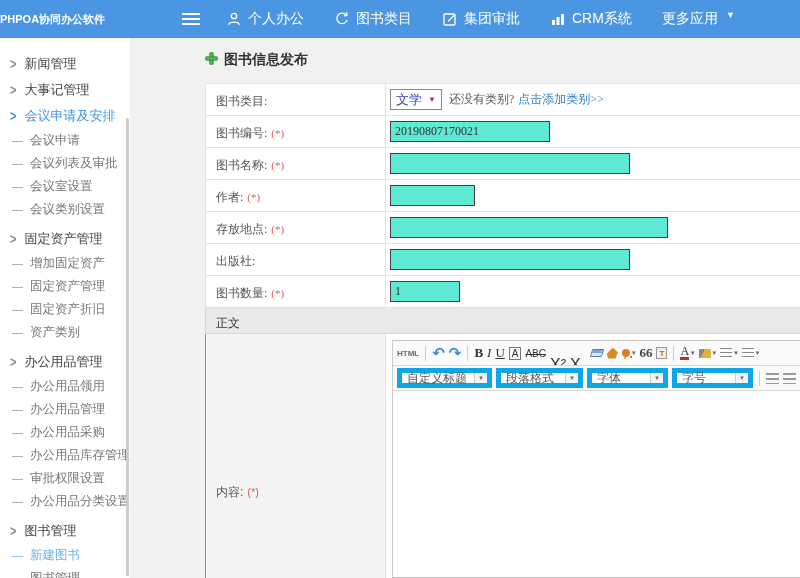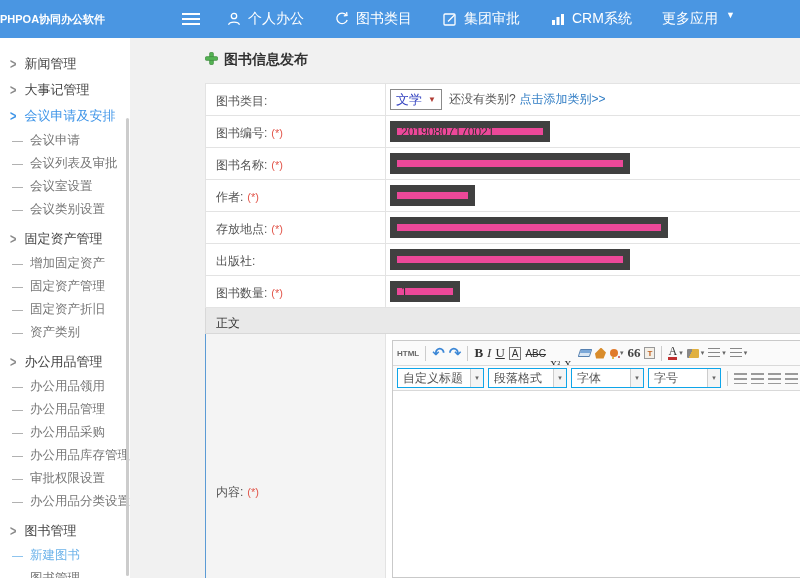--- a/index.html
+++ b/index.html
@@ -30,26 +30,26 @@
   .sc.active { color:#6db3ea; }
   .sc.active .dash { color:#6db3ea; }
   .side-scrollbar { position:absolute; right:1px; top:80px; bottom:2px; width:3px; background:#ccc; border-radius:2px; }
 
   
   .title-row { display:flex; align-items:center; gap:6px; margin-bottom:13px; height:20px; }
   .page-title { font-size:14px; font-weight:bold; color:#333; }
 
   
   .ftable { width:100%; }
-  .frow { display:flex; background:#fff; border-bottom:1px solid #e3e3e3; border-left:1px solid #e3e3e3; height:32px; }
+  .frow { display:flex; background:#fff; border-bottom:1px solid #e3e3e3; border-left:1px solid #e3e3e3; height:32px;font-family:Liberation Serif, serif; }
   .frow.first { border-top:1px solid #e3e3e3; height:33px; }
   .flabel { width:180px; flex:none; border-right:1px solid #e3e3e3; padding:9px 0 0 10px; font-size:12px; color:#555; }
   .req { font-style:normal; color:#e2574c; font-size:11px; margin-left:4px; }
   .ffield { flex:1; display:flex; align-items:center; padding-left:4px; font-size:12px; color:#555; overflow:hidden; }
-  .tinput { border:7px solid #404040; height:21px; font-size:12px; padding:0 4px; color:#333; font-family:inherit; background:#ec4899; }
+  .tinput { border:1px solid #404040; height:21px; font-size:12px; padding:0 4px; color:#333; font-family:inherit; background:#5eead4; }
   .w160{width:160px;} .w240{width:240px;} .w85{width:85px;} .w278{width:278px;} .w70{width:70px;}
   .cat-select { display:inline-flex; align-items:center; border:1px solid #8a8a8a; height:21px; padding:0 5px; background:#fff; cursor:pointer; gap:6px; }
   .cat-select .val { color:#3544c0; font-size:13px; }
   .cat-select .car { color:#b03b33; font-size:8px; }
   .hint-plain { margin-left:7px; color:#555; }
   .hint-link { margin-left:4px; color:#2f7cc4; cursor:pointer; }
   .hint-gray { margin-left:14px; color:#777; }
   .section-header { background:#e9e9e9; border-bottom:1px solid #d8d8d8; border-left:1px solid #d8d8d8; padding:7px 10px 6px 10px; font-size:12px; color:#333; height:26px; }
 
   
@@ -60,32 +60,32 @@
   .toolbar { background:#fafafa; border-bottom:1px solid #d9d9d9; height:25px; display:flex; align-items:center; padding:0 4px; gap:4px; white-space:nowrap; overflow:hidden; }
   .tsep { width:1px; height:15px; background:#ccc; margin:0 2px; flex:none; }
   .tbtn { display:inline-flex; align-items:center; color:#333; cursor:pointer; flex:none; }
   .g-src { font-size:8px; font-weight:bold; color:#666; }
   .g-undo,.g-redo { color:#3c87d6; font-size:15px; font-weight:bold; line-height:14px; }
   .g-b { font-family:"Liberation Serif",serif; font-weight:bold; font-size:13px; }
   .g-i { font-family:"Liberation Serif",serif; font-style:italic; font-size:13px; }
   .g-u { font-family:"Liberation Serif",serif; font-size:13px; text-decoration:underline; }
   .g-abox { font-size:10px; border:1px solid #777; padding:0 2px; line-height:11px; }
   .g-strike { font-size:10px; text-decoration:line-through; }
-  .g-sup,.g-sub { font-size:10px; font-family:Liberation Serif, serif;margin-top:23px; }
+  .g-sup,.g-sub { font-size:16px; font-family:Liberation Sans, sans-serif;margin-top:23px; }
   .g-quote { font-family:"Liberation Serif",serif; font-weight:bold; font-size:13px; color:#444; }
   .g-fcolor { font-family:"Liberation Serif",serif; font-size:12px; border-bottom:3px solid #c03030; line-height:11px; }
   .mini-caret { font-size:7px; color:#666; margin-left:2px; }
   .ico-eraser { width:12px; height:8px; background:linear-gradient(#7aa7d8 55%,#d8e6f4 55%); transform:skewX(-18deg); border:1px solid #5580b0; border-radius:1px; }
   .ico-broom { width:11px; height:11px; background:#d98c2b; clip-path:polygon(55% 0,100% 45%,78% 100%,10% 100%,0 55%); }
   .ico-doodle { width:8px; height:8px; border-radius:50%; background:#e07a2a; box-shadow:5px 4px 0 -3px #c04040,-1px 5px 0 -3px #d4a017; }
   .ico-paste { width:11px; height:12px; border:1px solid #999; background:#f4f0e8; font-size:8px; font-weight:bold; color:#c06020; display:flex; align-items:center; justify-content:center; }
   .ico-marker { width:12px; height:9px; background:linear-gradient(115deg,#888 35%,#e0b040 35%); border-radius:1px; }
   .ico-bars { width:12px; height:11px; background:repeating-linear-gradient(to bottom,#888 0 1px,transparent 1px 4px); }
   .ico-bars.light { background:repeating-linear-gradient(to bottom,#9a9a9a 0 2px,transparent 2px 5px); width:13px; }
-  .tsel { display:inline-flex; align-items:stretch; border:1px solid #0ea5e9; background:#fff; height:20px; cursor:pointer; flex:none; }
+  .tsel { display:inline-flex; align-items:stretch; border:5px solid #0ea5e9; background:#fff; height:20px; cursor:pointer; flex:none; }
   .tsel .txt { display:flex; align-items:center; padding:0 5px; font-size:12px; color:#555; }
   .tsel .carbox { display:flex; align-items:center; justify-content:center; width:13px; border-left:1px solid #ccc; font-size:7px; color:#666; background:#f4f4f4; }
   .w72{width:72px;} .w64{width:64px;} .w58{width:58px;}
   .editor-content { flex:1; background:#fff; }
 </style>
 </head>
 <body>
 
 <div class="page">
 

